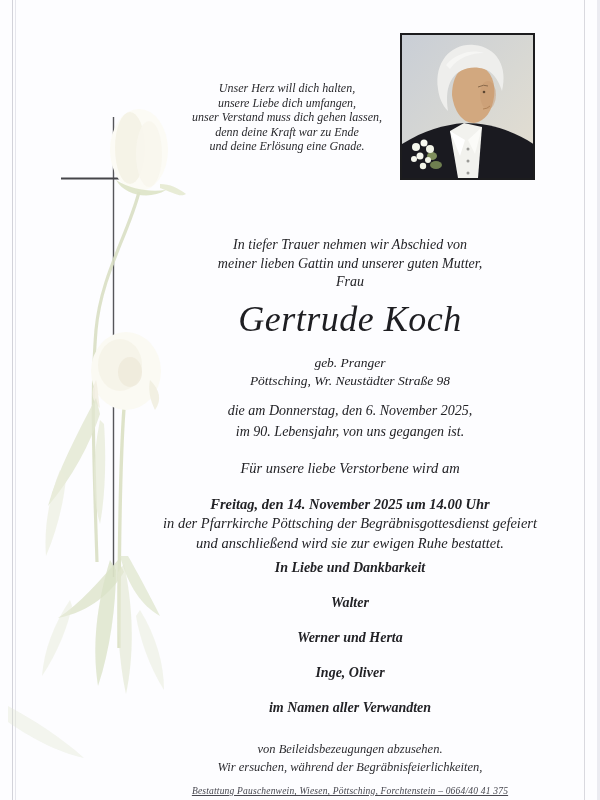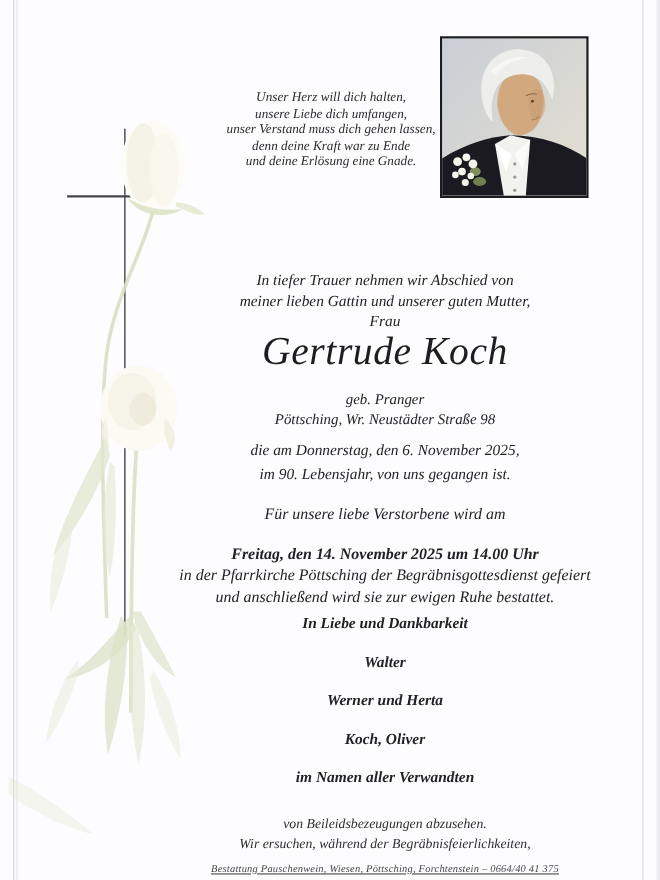--- a/index.html
+++ b/index.html
@@ -20,22 +20,22 @@
 
   .artwork{position:absolute;left:0;top:0;}
 
   .photo{
     position:absolute;left:400px;top:33px;width:131px;height:143px;
     border:2px solid #1c1c1e;background:#d4d7da;box-sizing:content-box;
   }
   .photo svg{display:block;}
 
   .textblock{position:absolute;text-align:center;}
-  .poem{left:166px;top:81px;width:270px;font-size:12px;line-height:14.6px;color:#29292d;}
-  .intro{left:105px;top:236px;width:490px;font-size:14px;line-height:18.5px;margin-top:11px;}
+  .poem{left:152px;top:81px;width:270px;font-size:12px;line-height:14.6px;color:#29292d;}
+  .intro{left:105px;top:236px;width:490px;font-size:14px;line-height:18.5px;}
   .name{
     left:105px;top:299px;width:490px;
     font-size:36px;line-height:40px;letter-spacing:0.5px;
     font-weight:normal;margin:0;color:#1e1e22;
   }
   .maiden{left:105px;top:354px;width:490px;font-size:13.5px;line-height:17.5px;text-align:center;}
   .passing{left:105px;top:401px;width:490px;font-size:14px;line-height:20.5px;}
   .service{left:105px;top:459px;width:490px;font-size:14.5px;line-height:19.5px;}
   .service .bold{font-weight:bold;margin-top:16px;}
   .mourners{
@@ -171,21 +171,21 @@
     <div>Für unsere liebe Verstorbene wird am</div>
     <div class="bold">Freitag, den 14. November 2025 um 14.00 Uhr</div>
     <div>in der Pfarrkirche Pöttsching der Begräbnisgottesdienst gefeiert</div>
     <div>und anschließend wird sie zur ewigen Ruhe bestattet.</div>
   </div>
 
   <div class="textblock mourners">
     <div>In Liebe und Dankbarkeit</div>
     <div>Walter</div>
     <div>Werner und Herta</div>
-    <div>Koch, Oliver</div>
+    <div>Inge, Oliver</div>
     <div>im Namen aller Verwandten</div>
   </div>
 
   <div class="textblock request">
     <div>von Beileidsbezeugungen abzusehen.</div>
     <div>Wir ersuchen, während der Begräbnisfeierlichkeiten,</div>
   </div>
 
   <div class="textblock footer">Bestattung Pauschenwein, Wiesen, Pöttsching, Forchtenstein – 0664/40 41 375</div>
 

